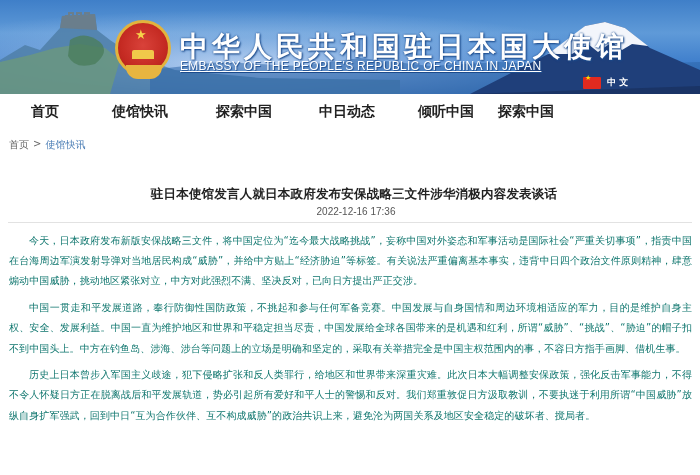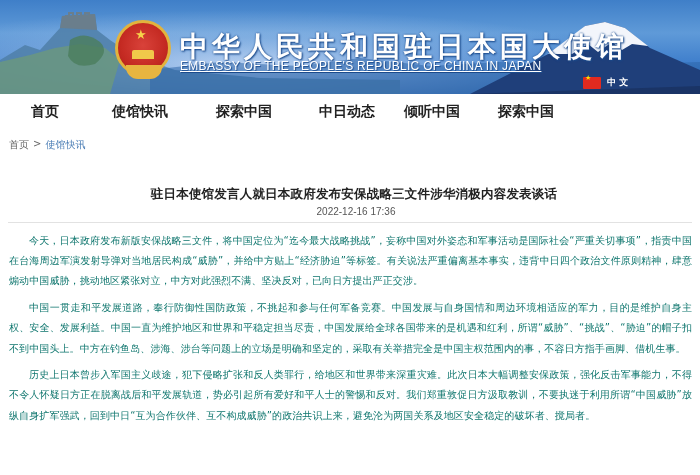--- a/index.html
+++ b/index.html
@@ -105,21 +105,21 @@
     <span class="flag-jp"></span>
     <span class="lang-label">日本語</span>
   </div>
 </div>
 
 <nav class="nav">
   <a class="nav-item" style="left:31px">首页</a>
   <a class="nav-item" style="left:112px">使馆快讯</a>
   <a class="nav-item" style="left:216px">探索中国</a>
   <a class="nav-item" style="left:319px">中日动态</a>
-  <a class="nav-item" style="left:404px">倾听中国</a>
+  <a class="nav-item" style="left:418px">倾听中国</a>
   <a class="nav-item" style="left:498px">探索中国</a>
 </nav>
 
 <div class="breadcrumb">
   <a>首页</a>
   <span>&gt;</span>
   <a class="crumb-current">使馆快讯</a>
 </div>
 
 <h1 class="article-title">驻日本使馆发言人就日本政府发布安保战略三文件涉华消极内容发表谈话</h1>

